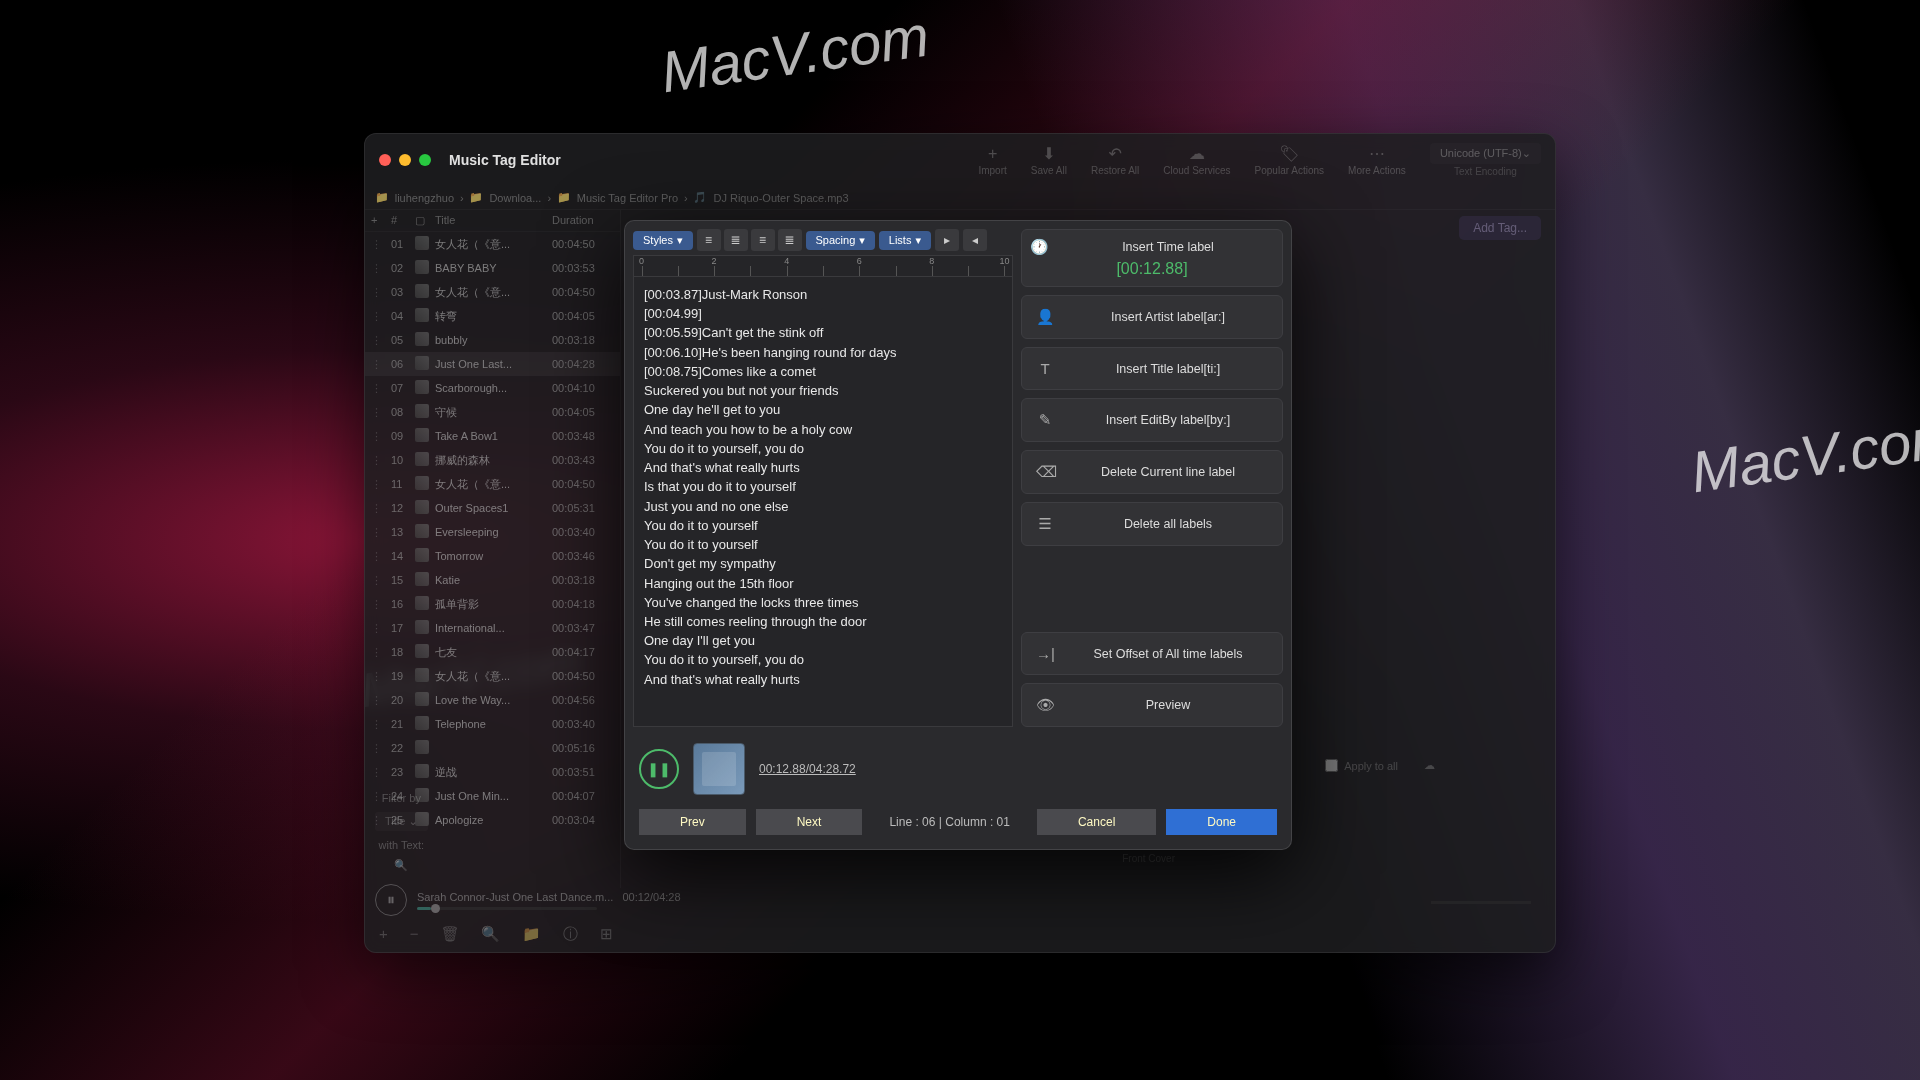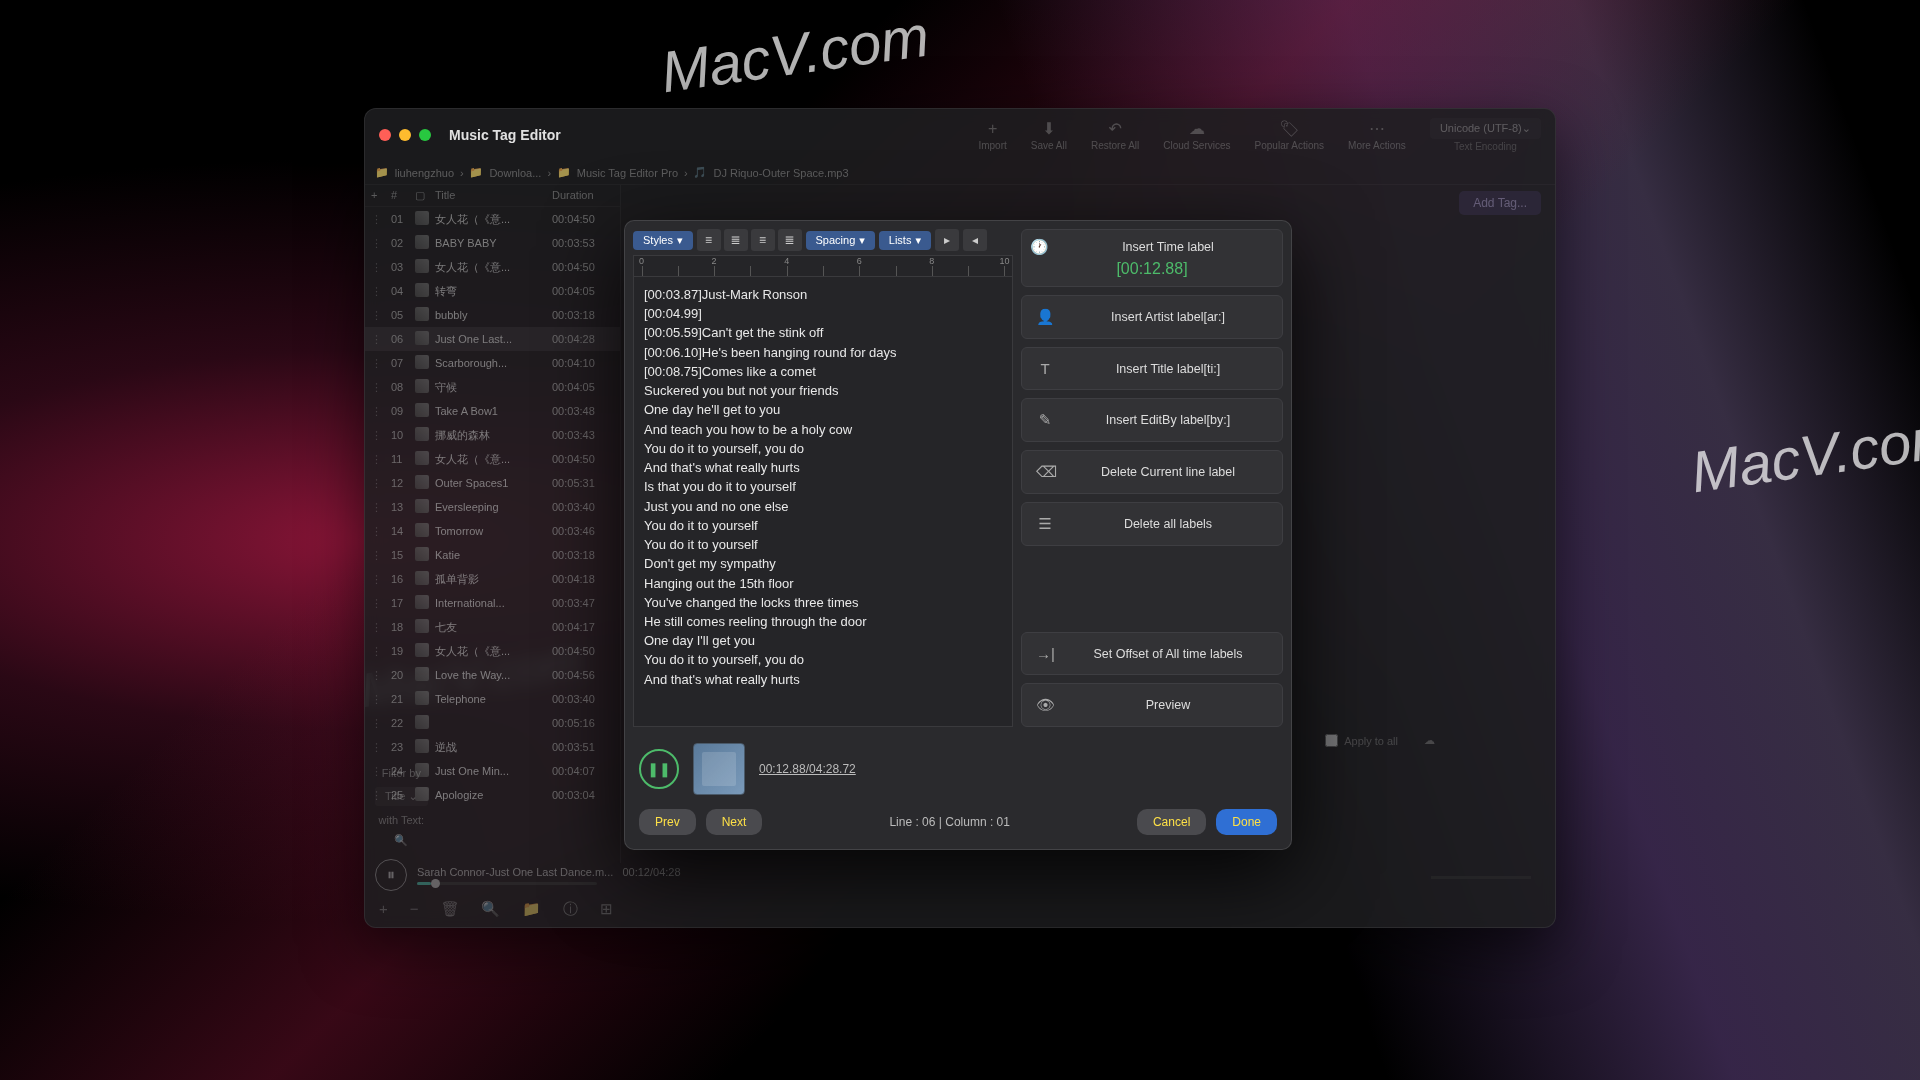--- a/index.html
+++ b/index.html
@@ -4,21 +4,21 @@
 <style>
 * { margin:0; padding:0; box-sizing:border-box; font-family:-apple-system,BlinkMacSystemFont,"Segoe UI",sans-serif; }
 body { width:1920px; height:1080px; background:#000; overflow:hidden; position:relative; }
 .wallpaper { position:absolute; inset:0; background:radial-gradient(ellipse at 20% 50%, #8b1538 0%, #2a0815 25%, #000 50%), radial-gradient(ellipse at 90% 40%, #6b4a8f 0%, #2a1845 20%, transparent 40%); }
 .wallpaper::before { content:''; position:absolute; inset:0; background:linear-gradient(135deg, transparent 30%, rgba(139,21,56,0.4) 45%, transparent 60%), linear-gradient(70deg, transparent 60%, rgba(107,74,143,0.5) 75%, rgba(180,150,220,0.3) 85%, transparent 95%); }
 .watermark { position:absolute; color:rgba(255,255,255,0.7); font-size:58px; font-style:italic; font-weight:300; pointer-events:none; }
 .wm1 { top:20px; left:660px; transform:rotate(-8deg); }
 .wm2 { top:420px; right:-40px; transform:rotate(-8deg); }
 .wm3 { top:648px; left:360px; transform:rotate(-8deg); font-size:48px; }
 
-.window { position:absolute; left:364px; top:108px; width:1192px; height:820px; background:rgba(30,30,32,0.88); border-radius:12px; border:1px solid rgba(255,255,255,0.08); box-shadow:0 20px 60px rgba(0,0,0,0.6); overflow:hidden; backdrop-filter:blur(8px); }
+.window { position:absolute; left:364px; top:133px; width:1192px; height:820px; background:rgba(30,30,32,0.88); border-radius:12px; border:1px solid rgba(255,255,255,0.08); box-shadow:0 20px 60px rgba(0,0,0,0.6); overflow:hidden; backdrop-filter:blur(8px); }
 .titlebar { height:52px; display:flex; align-items:center; padding:0 14px; }
 .traffic { display:flex; gap:8px; }
 .dot { width:12px; height:12px; border-radius:50%; }
 .red{background:#ff5f57}.yellow{background:#febc2e}.green{background:#28c840}
 .title { color:#e0e0e0; font-weight:600; font-size:14px; margin-left:18px; }
 .toolbar { display:flex; align-items:center; gap:24px; margin-left:auto; opacity:0.35; }
 .tbtn { display:flex; flex-direction:column; align-items:center; gap:2px; color:#aaa; font-size:10px; }
 .tbtn .ico { width:18px; height:18px; display:flex; align-items:center; justify-content:center; font-size:16px; }
 .encoding { background:rgba(255,255,255,0.05); padding:4px 10px; border-radius:4px; font-size:11px; color:#ccc; display:flex; }
 
@@ -80,21 +80,21 @@
 .pvart::after { content:''; position:absolute; inset:8px; background:rgba(255,255,255,0.15); border-radius:2px; }
 .pvplay { width:40px; height:40px; border:2px solid #4dbb6a; border-radius:50%; display:flex; align-items:center; justify-content:center; color:#4dbb6a; font-size:14px; cursor:pointer; }
 .pvinfo { flex:1; }
 .pvtitle { color:#ddd; font-size:12.5px; white-space:nowrap; overflow:hidden; text-overflow:ellipsis; max-width:320px; }
 .pvbar { height:4px; background:#3a3a3d; border-radius:2px; margin-top:8px; position:relative; }
 .pvbar .pvfill { width:5%; height:100%; background:#4dbb6a; border-radius:2px; }
 .pvbar .pvthumb { position:absolute; left:5%; top:-4px; width:12px; height:12px; background:#4dbb6a; border-radius:50%; }
 .pvtime { color:#bbb; font-size:12px;text-decoration:underline; }
 
 .modalfoot { display:flex; align-items:center; gap:10px; padding:10px 14px 14px; }
-.mbtn { background:#4a4a4e; color:#fde047; padding:6px 16px; border-radius:10px; font-size:12px; cursor:pointer; border:none; }
+.mbtn { background:#4a4a4e; color:#fef9c3; padding:6px 41px; border-radius:0; font-size:12px; cursor:pointer; border:none; }
 .mbtn.primary { background:#2f6fd4; }
 .cursor-pos { color:#bbb; font-size:12px; margin:0 auto; }
 </style>
 </head>
 <body>
 
 <div class="wallpaper"></div>
 <div class="watermark wm1">MacV.com</div>
 <div class="watermark wm2">MacV.com</div>
 <div class="watermark wm3">MacV.com</div>

